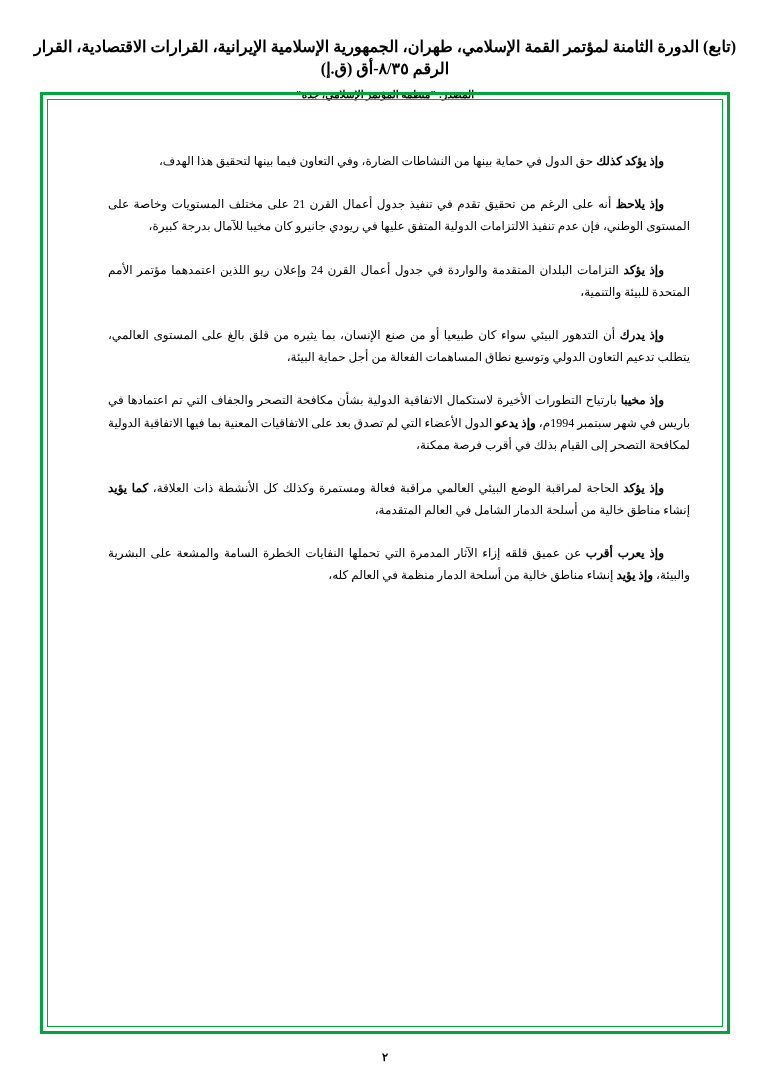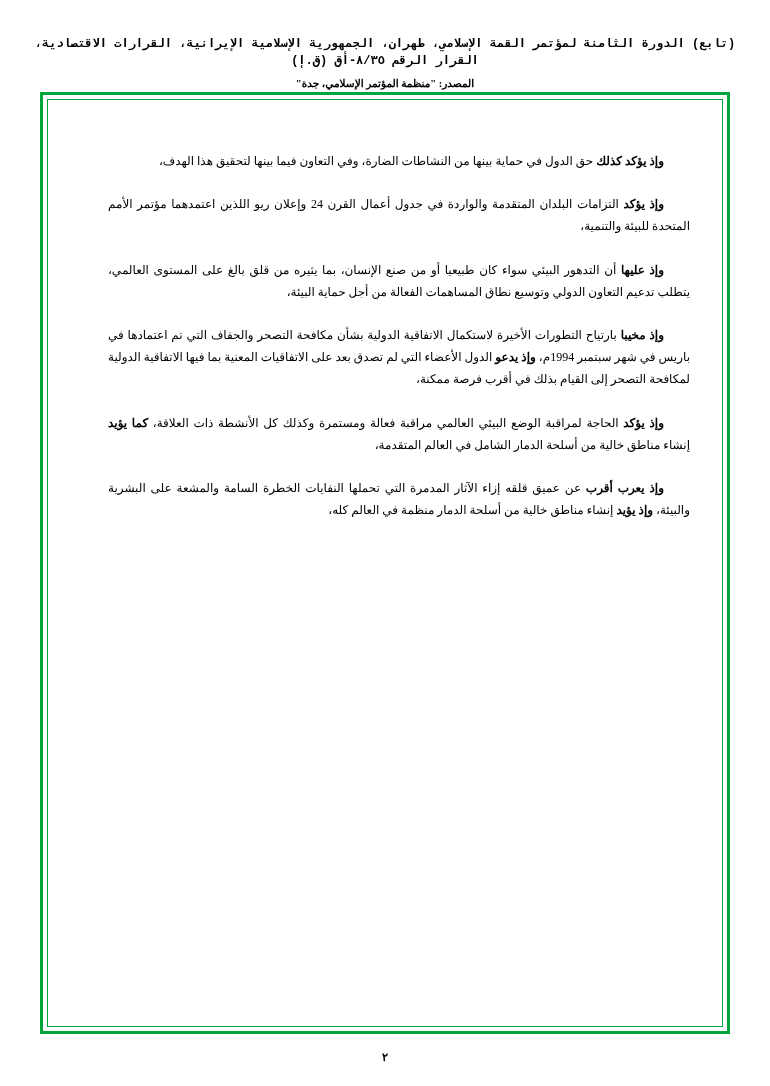--- a/index.html
+++ b/index.html
@@ -23,26 +23,25 @@
   }
   .header-block {
     position: absolute;
     top: 36px;
     right: 0;
     left: 0;
     text-align: center;
     padding: 0 24px;
   }
   .header-title {
-    font-size: 12px;
+    font-size: 16px;
     font-weight: bold;
     line-height: 1.4;
     direction: rtl;
     letter-spacing: 0px;
-    font-family: Liberation Mono, monospace;
   }
   .header-source {
     font-size: 10.5px;
     font-weight: bold;
     line-height: 1.4;
     margin-top: 7px;
     direction: rtl;
   }
   .frame {
     position: absolute;
@@ -112,27 +111,30 @@
     <div class="frame-inner"></div>
   </div>
 
   <div class="content">
 
     <p class="para">
       <span class="lead">وإذ يؤكد كذلك</span><span> حق الدول في حماية بينها من النشاطات الضارة، وفي التعاون فيما بينها لتحقيق هذا الهدف،</span>
     </p>
 
 
+    <p class="para">
+      <span class="lead">وإذ يلاحظ</span><span> أنه على الرغم من تحقيق تقدم في تنفيذ جدول أعمال القرن 21 على مختلف المستويات وخاصة على المستوى الوطني، فإن عدم تنفيذ الالتزامات الدولية المتفق عليها في ريودي جانيرو كان مخيبا للآمال بدرجة كبيرة،</span>
+    </p>
 
     <p class="para">
       <span class="lead">وإذ يؤكد</span><span> التزامات البلدان المتقدمة والواردة في جدول أعمال القرن 24 وإعلان ريو اللذين اعتمدهما مؤتمر الأمم المتحدة للبيئة والتنمية،</span>
     </p>
 
     <p class="para">
-      <span class="lead">وإذ عليها</span><span> أن التدهور البيئي سواء كان طبيعيا أو من صنع الإنسان، بما يثيره من قلق بالغ على المستوى العالمي، يتطلب تدعيم التعاون الدولي وتوسيع نطاق المساهمات الفعالة من أجل حماية البيئة،</span>
+      <span class="lead">وإذ يدرك</span><span> أن التدهور البيئي سواء كان طبيعيا أو من صنع الإنسان، بما يثيره من قلق بالغ على المستوى العالمي، يتطلب تدعيم التعاون الدولي وتوسيع نطاق المساهمات الفعالة من أجل حماية البيئة،</span>
     </p>
 
     <p class="para">
       <span class="lead">وإذ مخيبا</span><span> بارتياح التطورات الأخيرة لاستكمال  الاتفاقية الدولية بشأن مكافحة التصحر والجفاف التي تم اعتمادها في باريس في شهر سبتمبر 1994م، </span><span class="lead">وإذ يدعو</span><span> الدول الأعضاء التي لم تصدق بعد على الاتفاقيات المعنية بما فيها الاتفاقية الدولية لمكافحة التصحر إلى القيام بذلك في أقرب فرصة ممكنة،</span>
     </p>
 
     <p class="para">
       <span class="lead">وإذ يؤكد</span><span> الحاجة لمراقبة الوضع البيئي العالمي مراقبة فعالة ومستمرة وكذلك كل الأنشطة ذات العلاقة، </span><span class="lead">كما يؤيد</span><span> إنشاء مناطق خالية من أسلحة الدمار الشامل في العالم المتقدمة،</span>
     </p>
 

